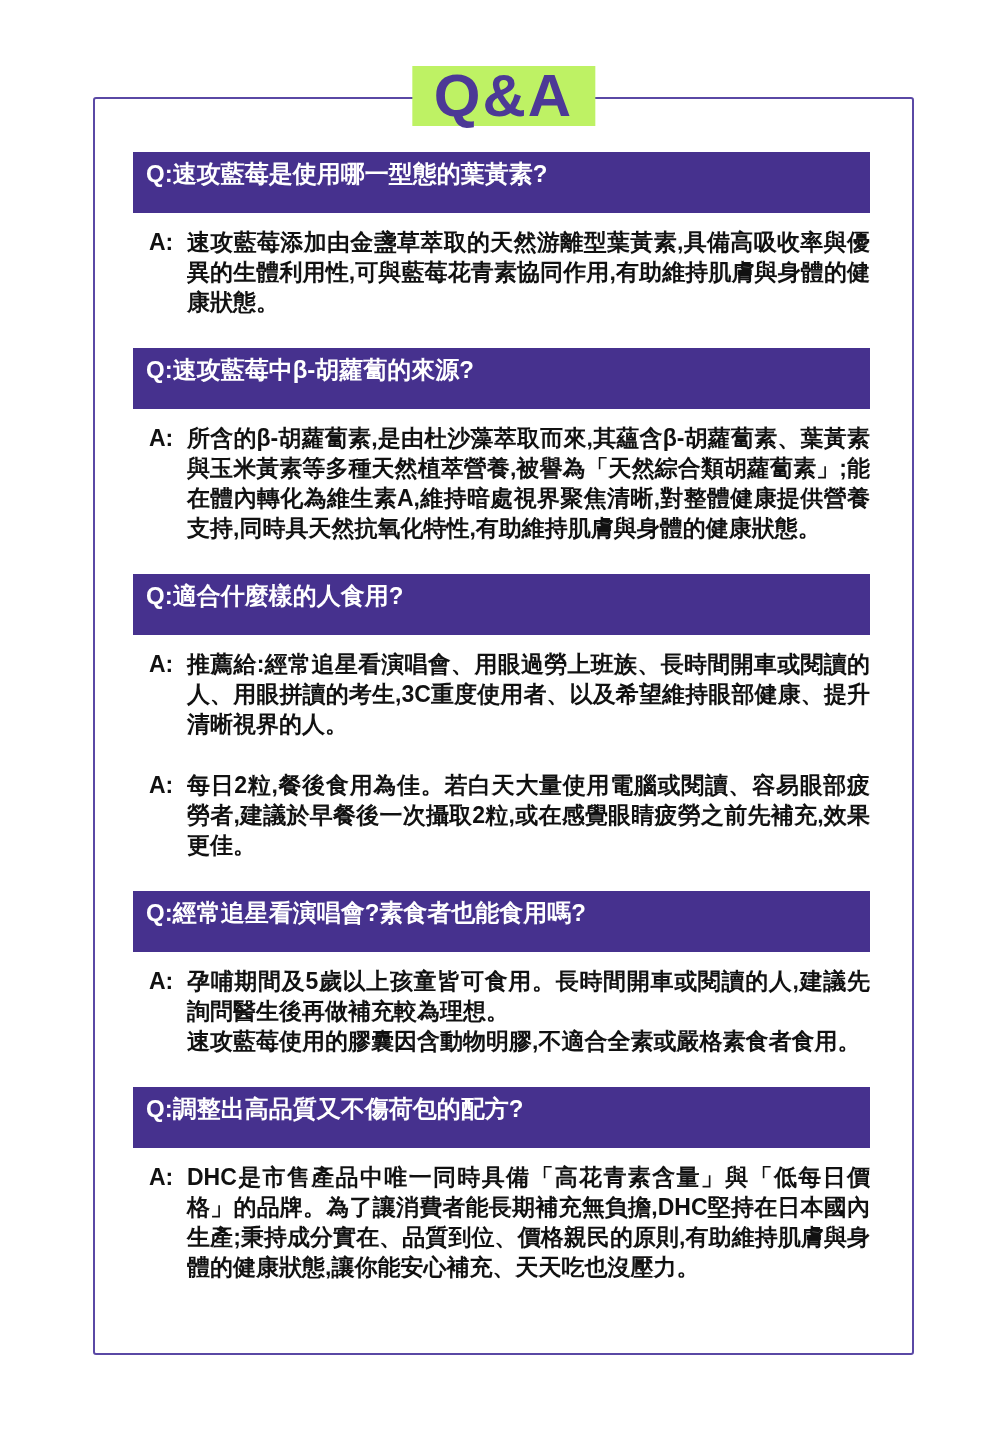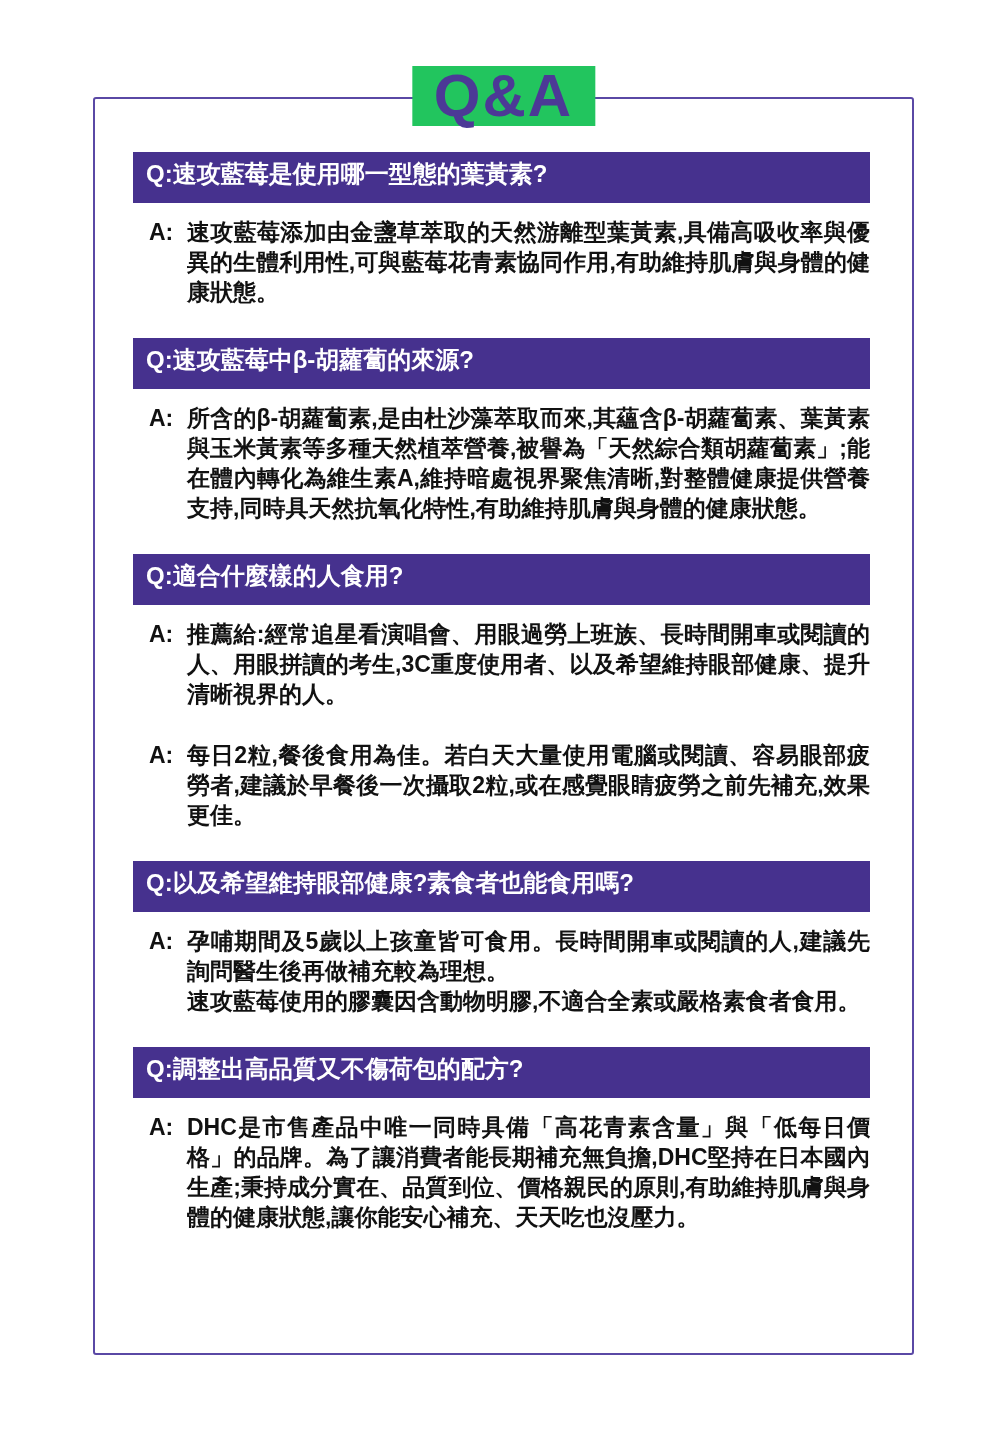--- a/index.html
+++ b/index.html
@@ -23,36 +23,36 @@
     box-sizing: border-box;
     border: 2px solid #5a48a5;
     border-radius: 3px;
     padding: 53px 42px 0 38px;
   }
   .page-title {
     position: absolute;
     top: 0;
     left: 50%;
     transform: translate(-50%, -55%);
-    background: #22c55e;
+    background: #bef264;
     padding: 0 22px;
     font-size: 60px;
     font-weight: 700;
     color: #4c3996;
     letter-spacing: 2px;
     line-height: 1;
     white-space: nowrap;
   }
   .qa-section { margin-bottom: 31px; }
   .q-banner {
     background: #46318e;
     color: #ffffff;
     font-size: 24px;
     font-weight: 700;
-    height: 51px;
+    height: 61px;
     line-height: 43px;
     padding-left: 13px;
     white-space: nowrap;
     overflow: hidden;
   }
   .answer-row {
     display: flex;
     margin-top: 14px;
     padding-left: 16px;
     color: #111111;
@@ -101,21 +101,21 @@
   </div>
 
   <div class="qa-section">
     <div class="answer-row">
       <span class="a-prefix">A:</span>
       <div class="a-text">每日2粒,餐後食用為佳。若白天大量使用電腦或閱讀、容易眼部疲勞者,建議於早餐後一次攝取2粒,或在感覺眼睛疲勞之前先補充,效果更佳。</div>
     </div>
   </div>
 
   <div class="qa-section">
-    <div class="q-banner"><span>Q:</span><span>以及希望維持眼部健康?素食者也能食用嗎?</span></div>
+    <div class="q-banner"><span>Q:</span><span>經常追星看演唱會?素食者也能食用嗎?</span></div>
     <div class="answer-row">
       <span class="a-prefix">A:</span>
       <div class="a-text">孕哺期間及5歲以上孩童皆可食用。長時間開車或閱讀的人,建議先詢問醫生後再做補充較為理想。
 速攻藍莓使用的膠囊因含動物明膠,不適合全素或嚴格素食者食用。</div>
     </div>
   </div>
 
   <div class="qa-section">
     <div class="q-banner"><span>Q:</span><span>調整出高品質又不傷荷包的配方?</span></div>
     <div class="answer-row">

